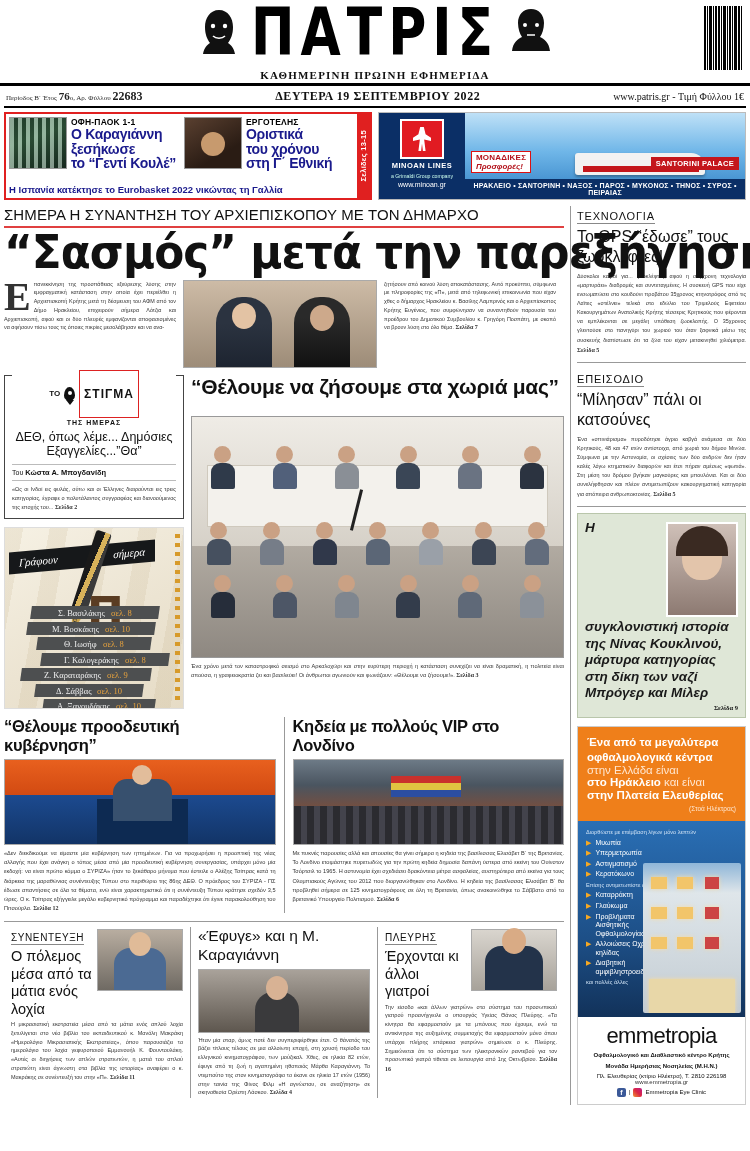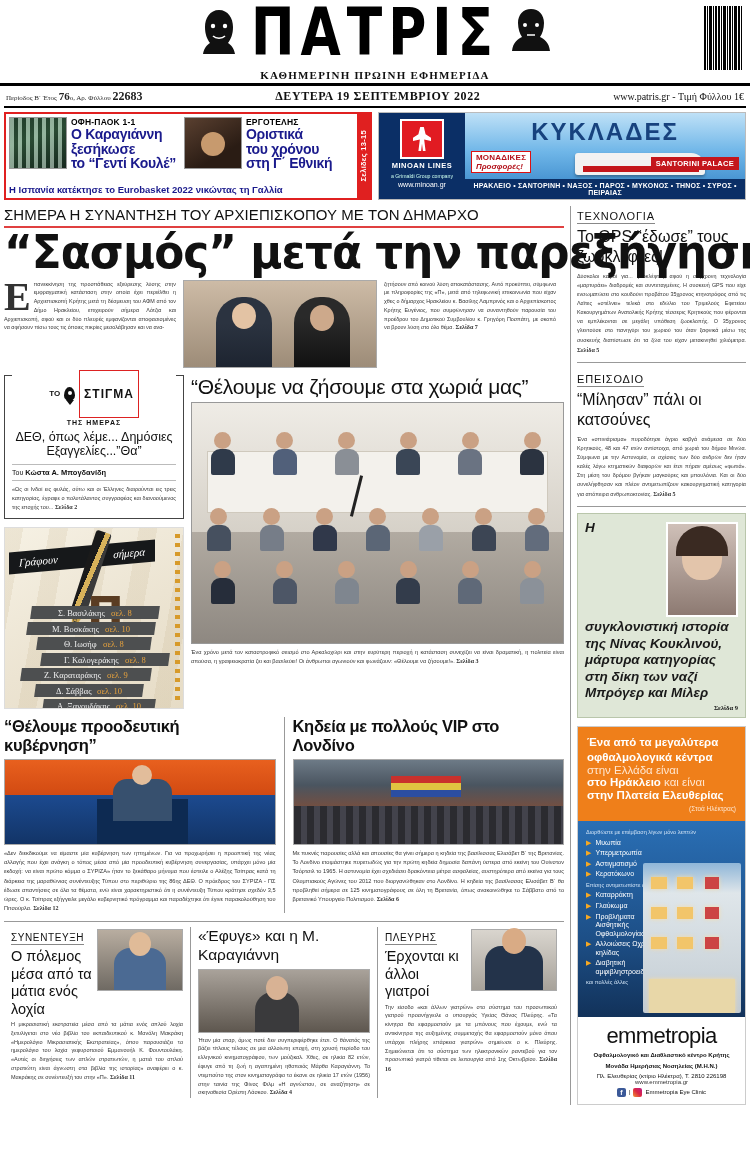--- a/index.html
+++ b/index.html
@@ -187,21 +187,21 @@
   .gr-item:nth-child(3){margin-left:28px;margin-right:26px;}
   .gr-item:nth-child(4){margin-left:32px;margin-right:8px;}
   .gr-item:nth-child(5){margin-left:12px;margin-right:26px;}
   .gr-item:nth-child(6){margin-left:26px;margin-right:34px;}
   .gr-item:nth-child(7){margin-left:34px;margin-right:22px;}
   .gr-dots { position:absolute; right:3px; top:6px; bottom:6px; width:5px;
      background: repeating-linear-gradient(180deg,#d79a2a 0 4px, transparent 4px 9px); }
 
   
   .villagecol { flex:1; }
-  .village-head { font-size:21px; font-weight:400; letter-spacing:-.3px; padding-bottom:3px; }
+  .village-head { font-size:21px; font-weight:700; letter-spacing:-.3px; padding-bottom:17px; }
   .village-photo { width:100%; height:242px; border:1px solid #999; position:relative; overflow:hidden;
      background: linear-gradient(180deg,#d8d3cc 0%,#bfb8ae 36%,#8e8881 100%); }
   .vp-wall { position:absolute; inset:0 0 46% 0; background:linear-gradient(180deg,#efece6,#d6d1c8); }
   .vp-table { position:absolute; left:4%; right:4%; top:20%; height:26%; background:#f3f1ec;
      border:1px solid #cfc9bd; }
   .vp-row { position:absolute; left:0; right:0; display:flex; justify-content:space-around; }
   .vp-row.r1 { top:12%; }
   .vp-row.r2 { top:44%; }
   .vp-row.r3 { top:66%; }
   .vp-p { width:24px; }
@@ -383,21 +383,20 @@
     </div>
 
     <div class="ferryad">
       <div class="ferry-left">
         <div class="ml-logo"></div>
         <div class="ml-name">MINOAN LINES</div>
         <div class="ml-grim">a Grimaldi Group company</div>
         <div class="ml-url">www.minoan.gr</div>
       </div>
       <div class="ferry-right">
-        <div class="kyk-title">ΚΥΚΛΑΔΕΣ</div>
         <div class="kyk-offer">
           <div class="l1">ΜΟΝΑΔΙΚΕΣ</div>
           <div class="l2">Προσφορές!</div>
         </div>
         <div class="kyk-ship"></div>
         <div class="kyk-palace">SANTORINI PALACE</div>
         <div class="kyk-ports">ΗΡΑΚΛΕΙΟ • ΣΑΝΤΟΡΙΝΗ • ΝΑΞΟΣ • ΠΑΡΟΣ • ΜΥΚΟΝΟΣ • ΤΗΝΟΣ • ΣΥΡΟΣ • ΠΕΙΡΑΙΑΣ</div>
       </div>
     </div>
   </div>

